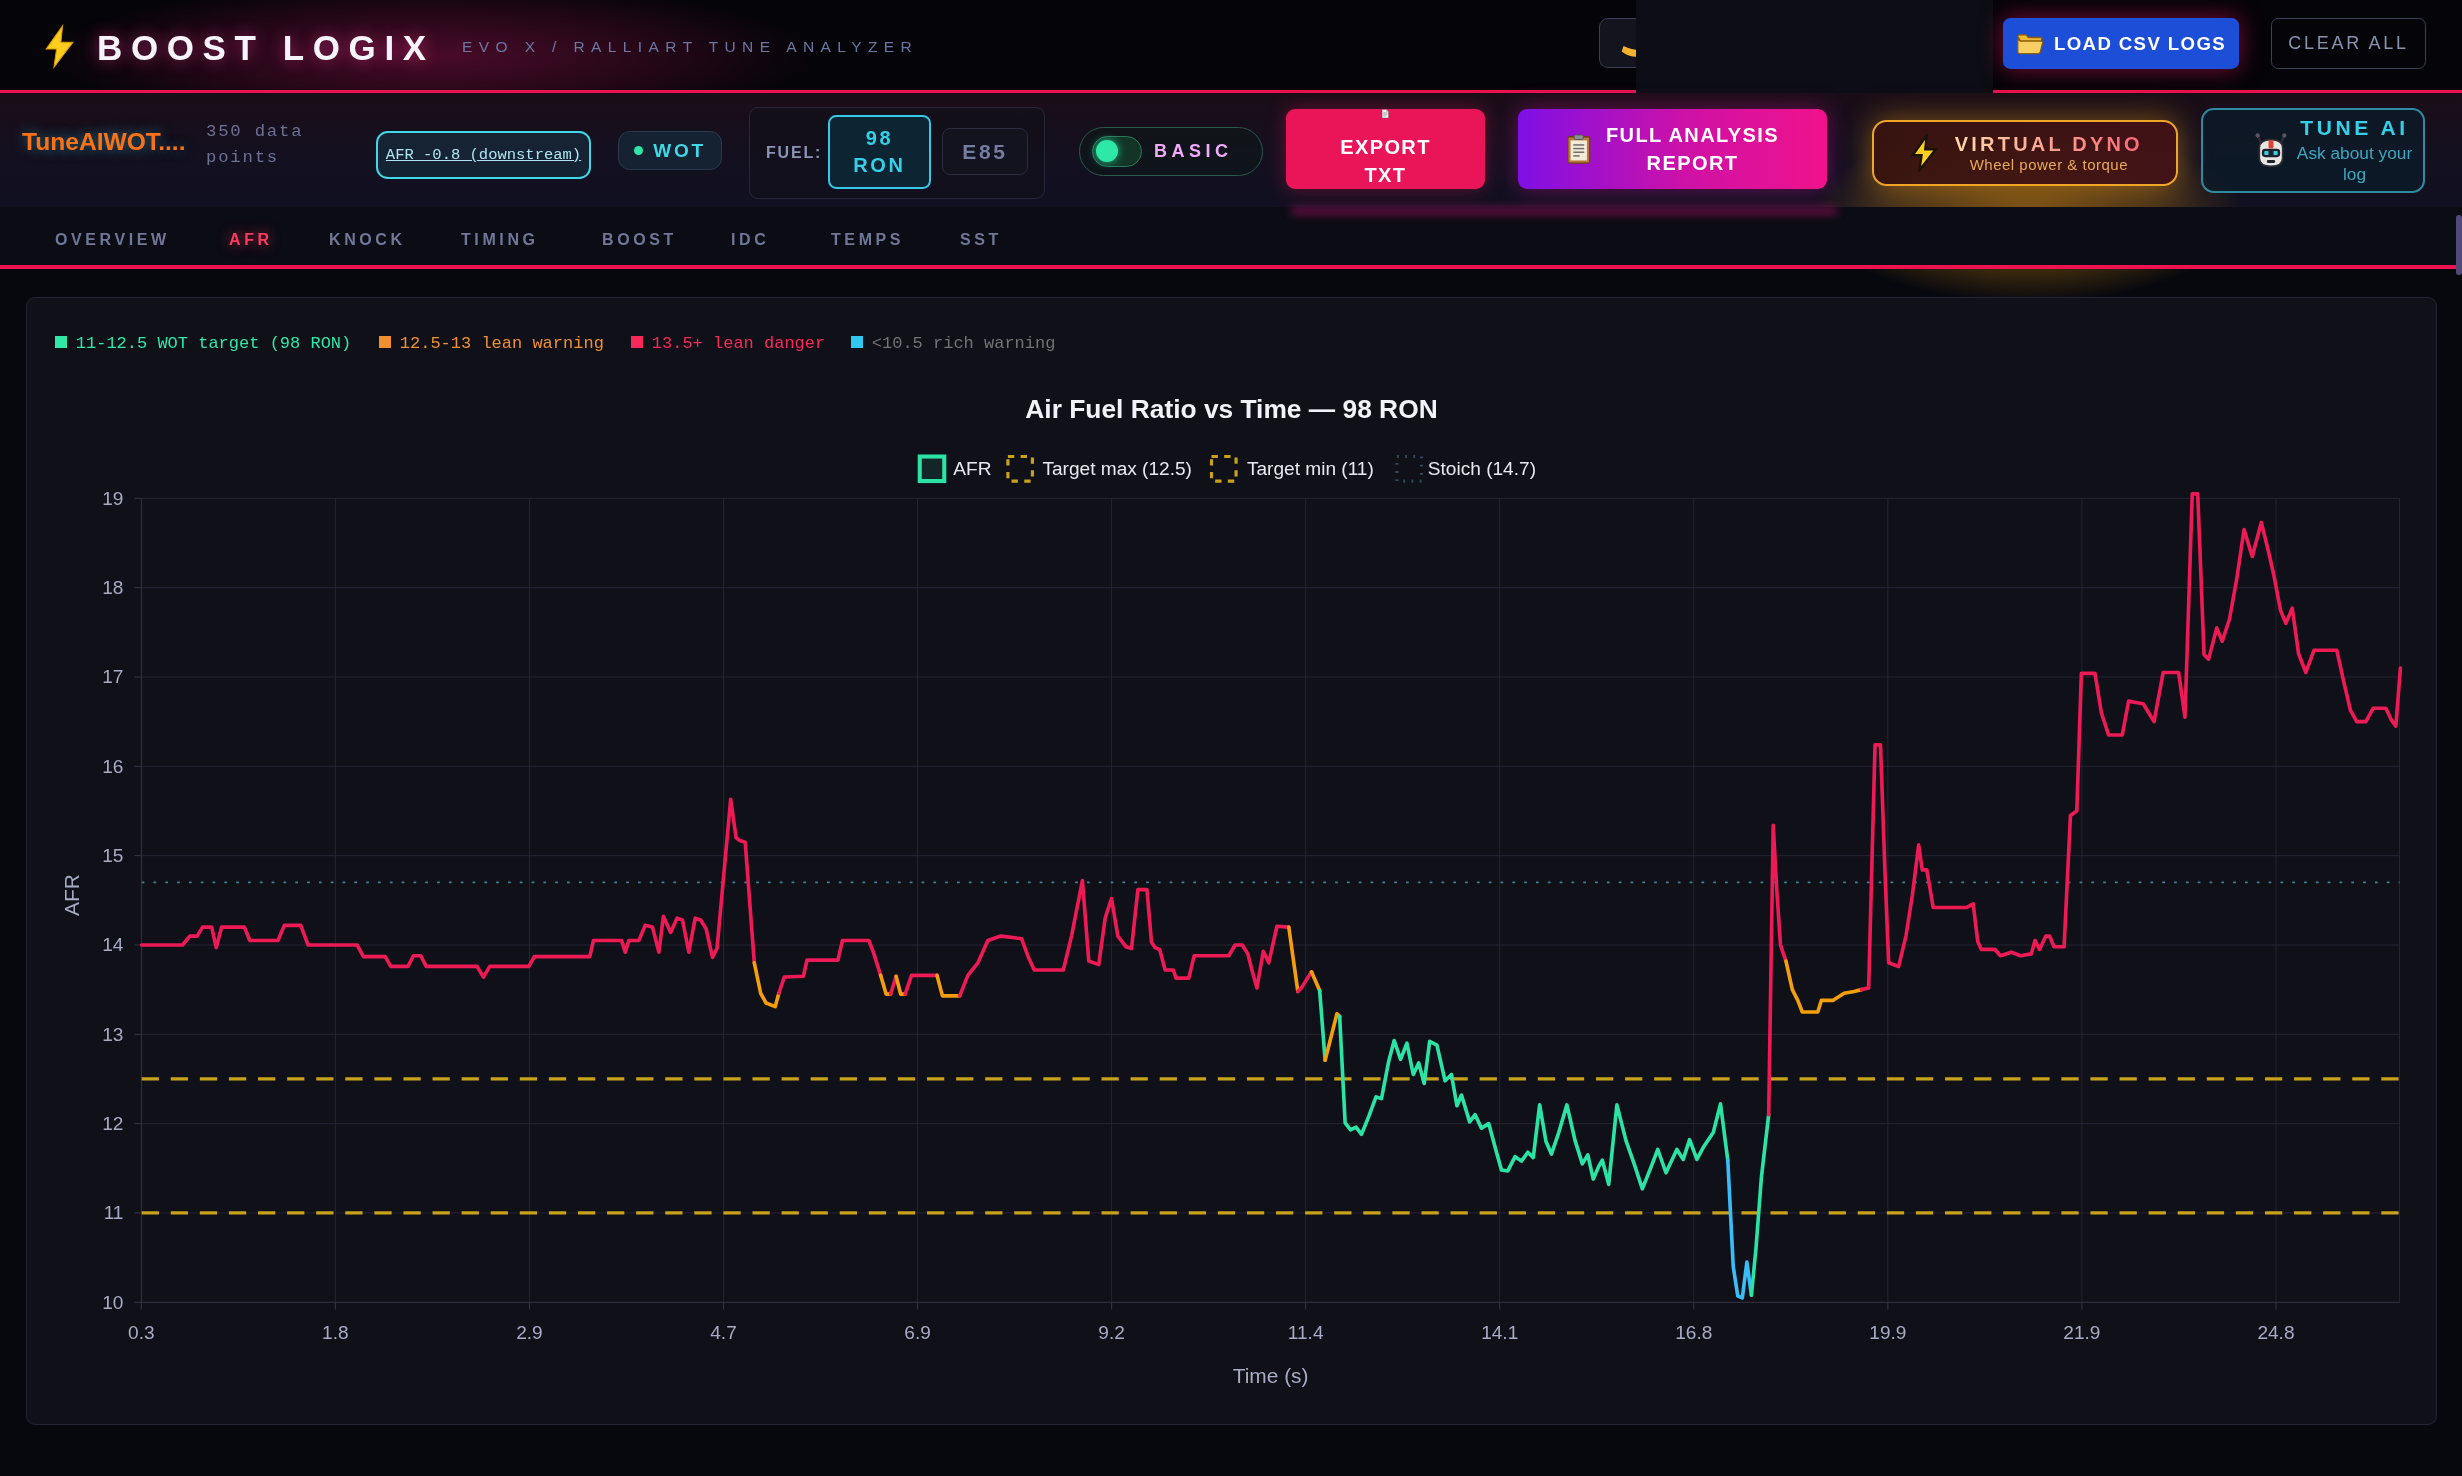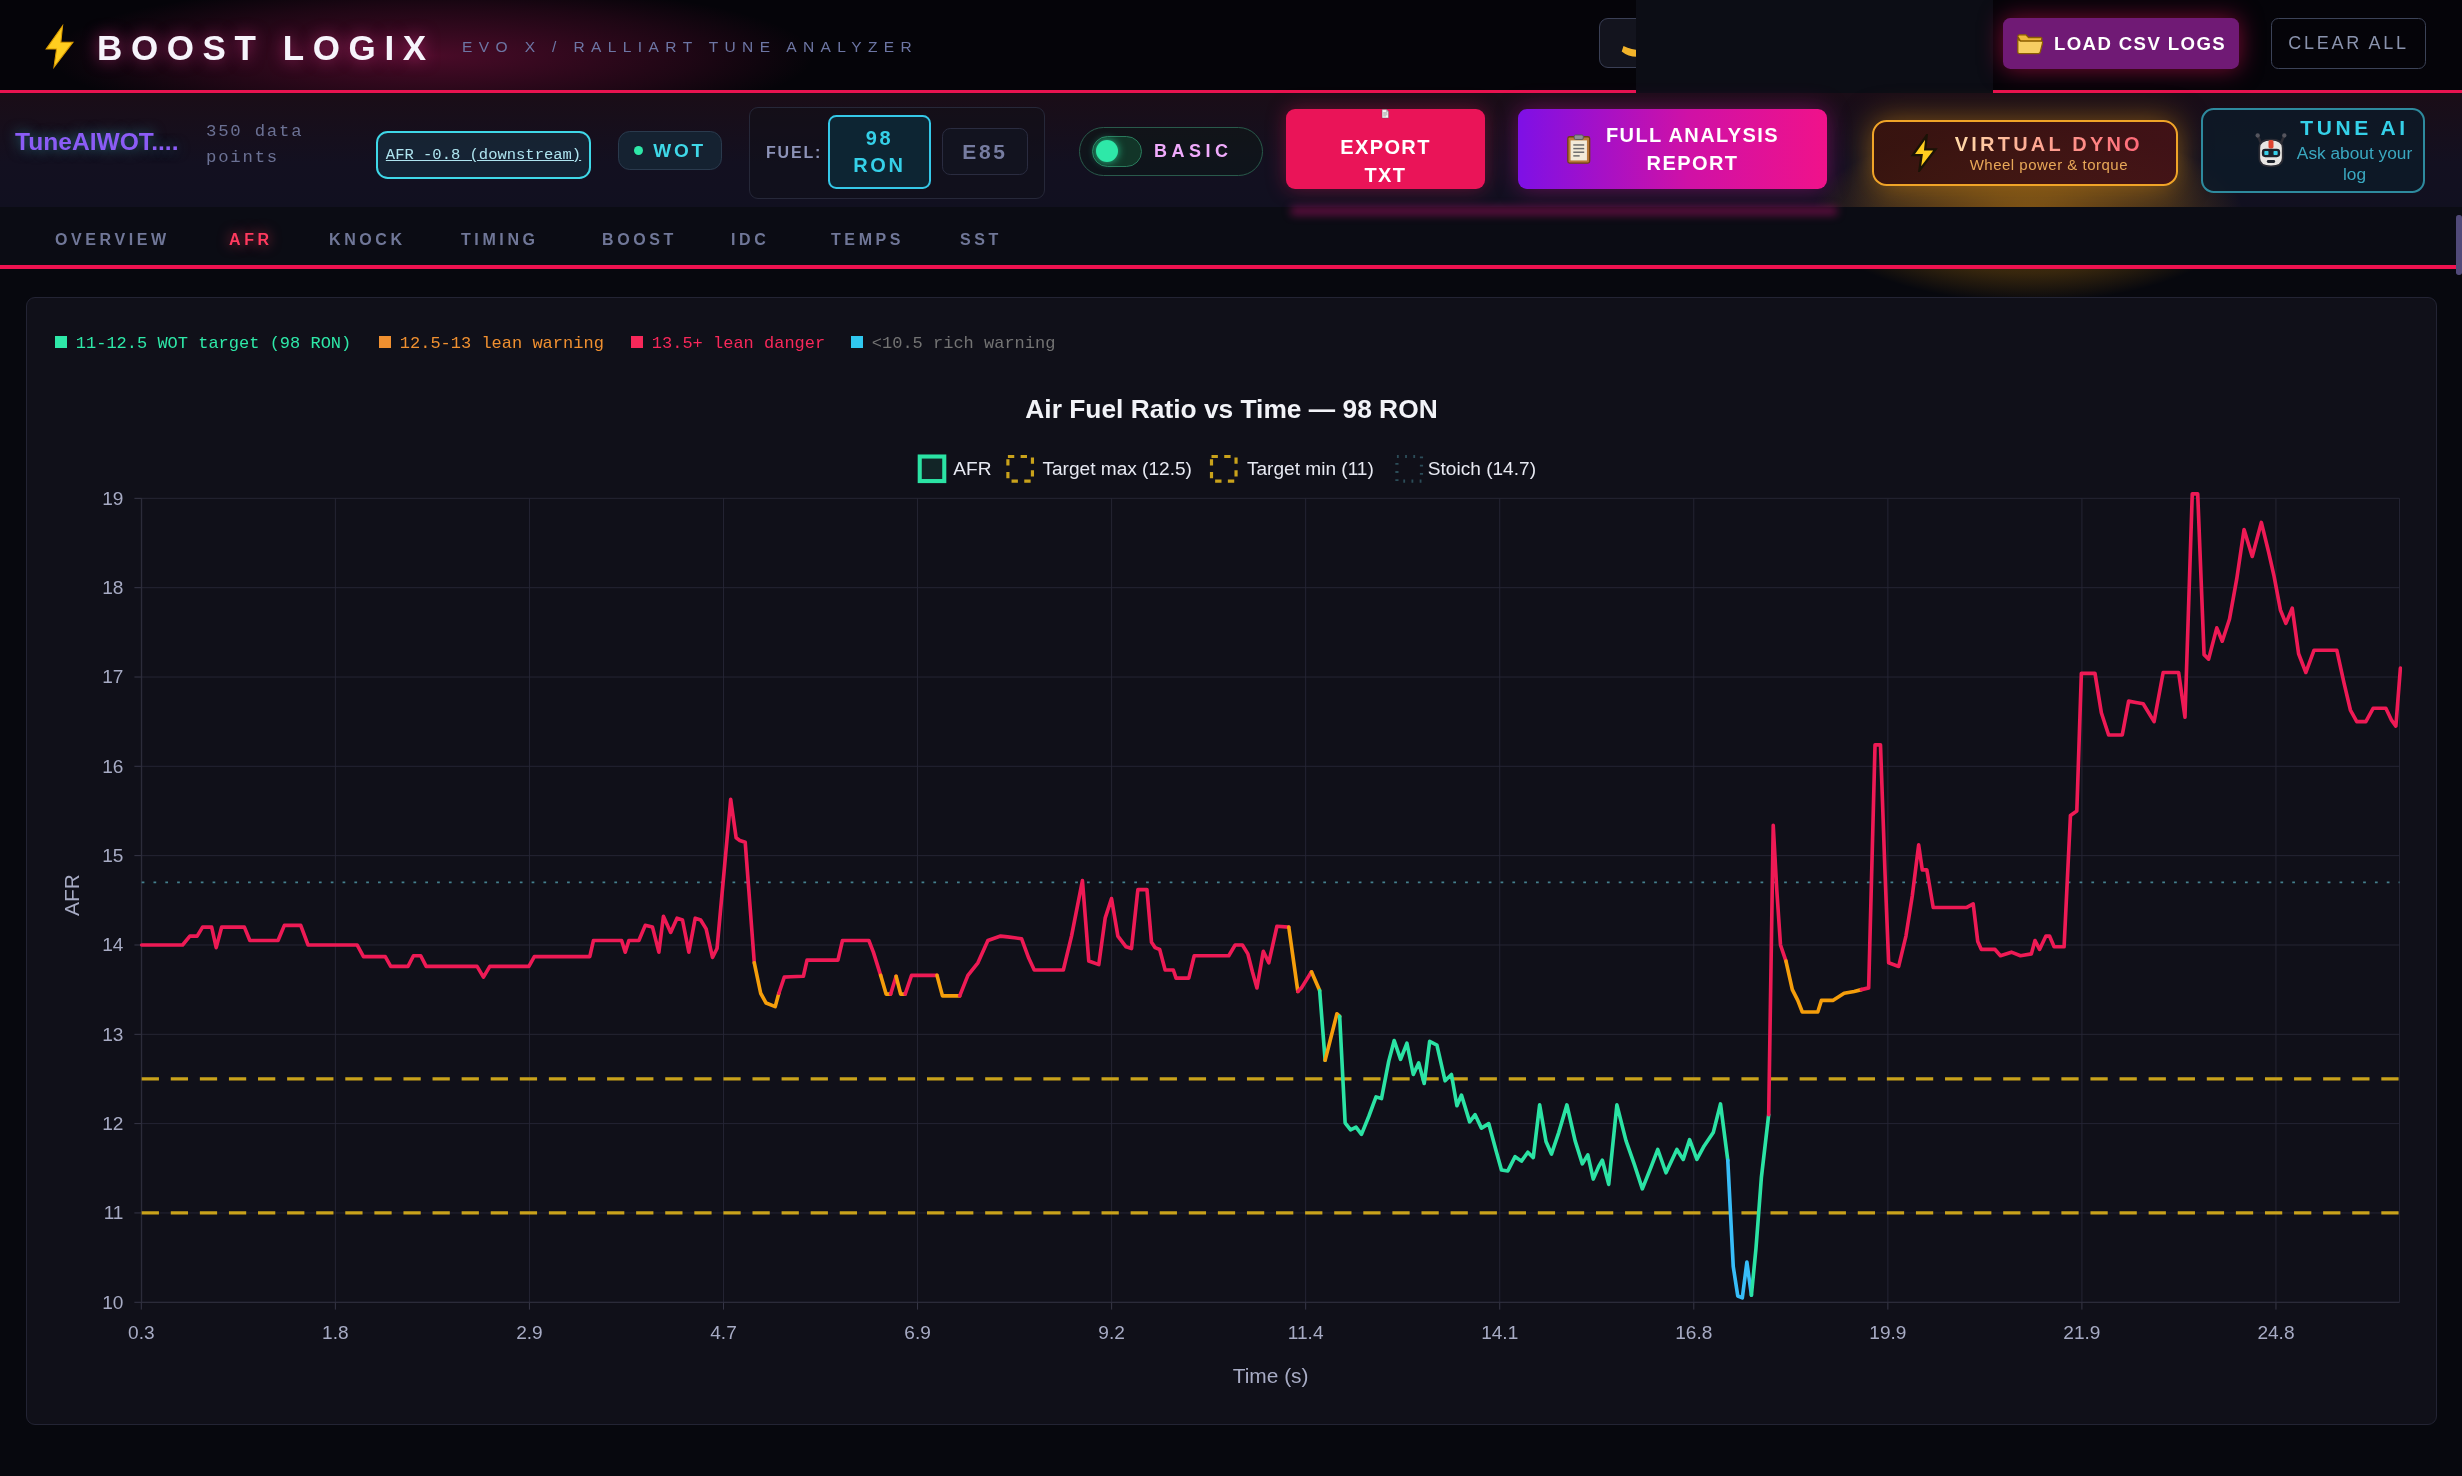--- a/index.html
+++ b/index.html
@@ -14,32 +14,32 @@
   #hdr-line { position:absolute; left:0; top:90px; width:2462px; height:2.7px; background:#e81350; }
   #logo-bolt { position:absolute; left:38px; top:23.6px; }
   #logo-text { position:absolute; left:97px; top:28px; font-size:35px; font-weight:bold; color:#f6f4fb;
       letter-spacing:8.6px; text-shadow:0 0 16.4px rgba(255,60,160,0.55); white-space:nowrap; }
   #logo-sub { position:absolute; left:462px; top:38px; font-size:15.5px; color:#6d76a4; letter-spacing:6.4px; white-space:nowrap; }
 
   #hidden-btn { position:absolute; left:1599px; top:18px; width:109px; height:50px; border:1.8px solid #3a3f55;
       border-radius:9px; background:#13141e; }
   #hdr-overlay { position:absolute; left:1636px; top:0; width:357px; height:102px; background:#0c0d15; }
 
-  #btn-load { position:absolute; left:2003px; top:18px; width:236px; height:51px; background:#701a75; border-radius:7.3px;
+  #btn-load { position:absolute; left:2003px; top:18px; width:236px; height:51px; background:#1d4ed8; border-radius:7.3px;
       box-shadow:0 0 23.6px rgba(245,18,91,0.5); color:#fff; font-weight:bold; font-size:18.6px; letter-spacing:1.4px;
       display:flex; align-items:center; justify-content:center; gap:11px; white-space:nowrap; }
   #btn-clear { position:absolute; left:2271px; top:18px; width:155px; height:51px; border:1.8px solid #3c4358;
       border-radius:7.3px; color:#8a93ad; font-size:18px; letter-spacing:2.7px; display:flex; align-items:center; justify-content:center; }
 
   
   #toolbar { position:absolute; left:0; top:93px; width:2462px; height:115px;
       background:linear-gradient(180deg,#1a0d17 0%, #131020 60%, #111020 100%); }
   #dyno-glow { position:absolute; left:1737px; top:-5.5px; width:582px; height:229px;
       background:radial-gradient(ellipse 50% 52% at 50% 55%, rgba(245,158,11,0.48) 0%, rgba(245,158,11,0.20) 50%, rgba(245,158,11,0) 74%); }
-  #t-name { position:absolute; left:15px; top:128px; font-size:24.6px; font-weight:bold; color:#8b5cf6;
+  #t-name { position:absolute; left:22px; top:128px; font-size:24.6px; font-weight:bold; color:#f97316;
       text-shadow:0 0 12.7px rgba(65,214,230,0.5); }
   .mono { font-family:"Liberation Mono", monospace; }
   #t-pts { position:absolute; left:206px; top:119px; font-size:17.3px; color:#6b7194; line-height:25.5px; letter-spacing:1.8px; }
   #pill-afr { position:absolute; left:376px; top:131px; width:215px; height:48px; border:2.3px solid #3fd8e8; border-radius:11.8px;
       background:rgba(24,60,78,0.45); color:#aee4ef; font-size:15.5px; white-space:nowrap; display:flex; align-items:center; justify-content:center; letter-spacing:0px;text-decoration:underline; }
   #pill-wot { position:absolute; left:618px; top:131px; width:104px; height:39px; border:1.4px solid #2a3a4d; border-radius:11.8px;
       background:#152231; display:flex; align-items:center; justify-content:center; gap:10px; }
   #pill-wot .dot { width:9px; height:9px; border-radius:50%; background:#2ee8a8; }
   #pill-wot .txt { color:#3fd8e8; font-weight:bold; font-size:19px; letter-spacing:2.7px; }
   #fuel-group { position:absolute; left:749px; top:107px; width:296px; height:92px; border:1.4px solid #262839; border-radius:9px;

